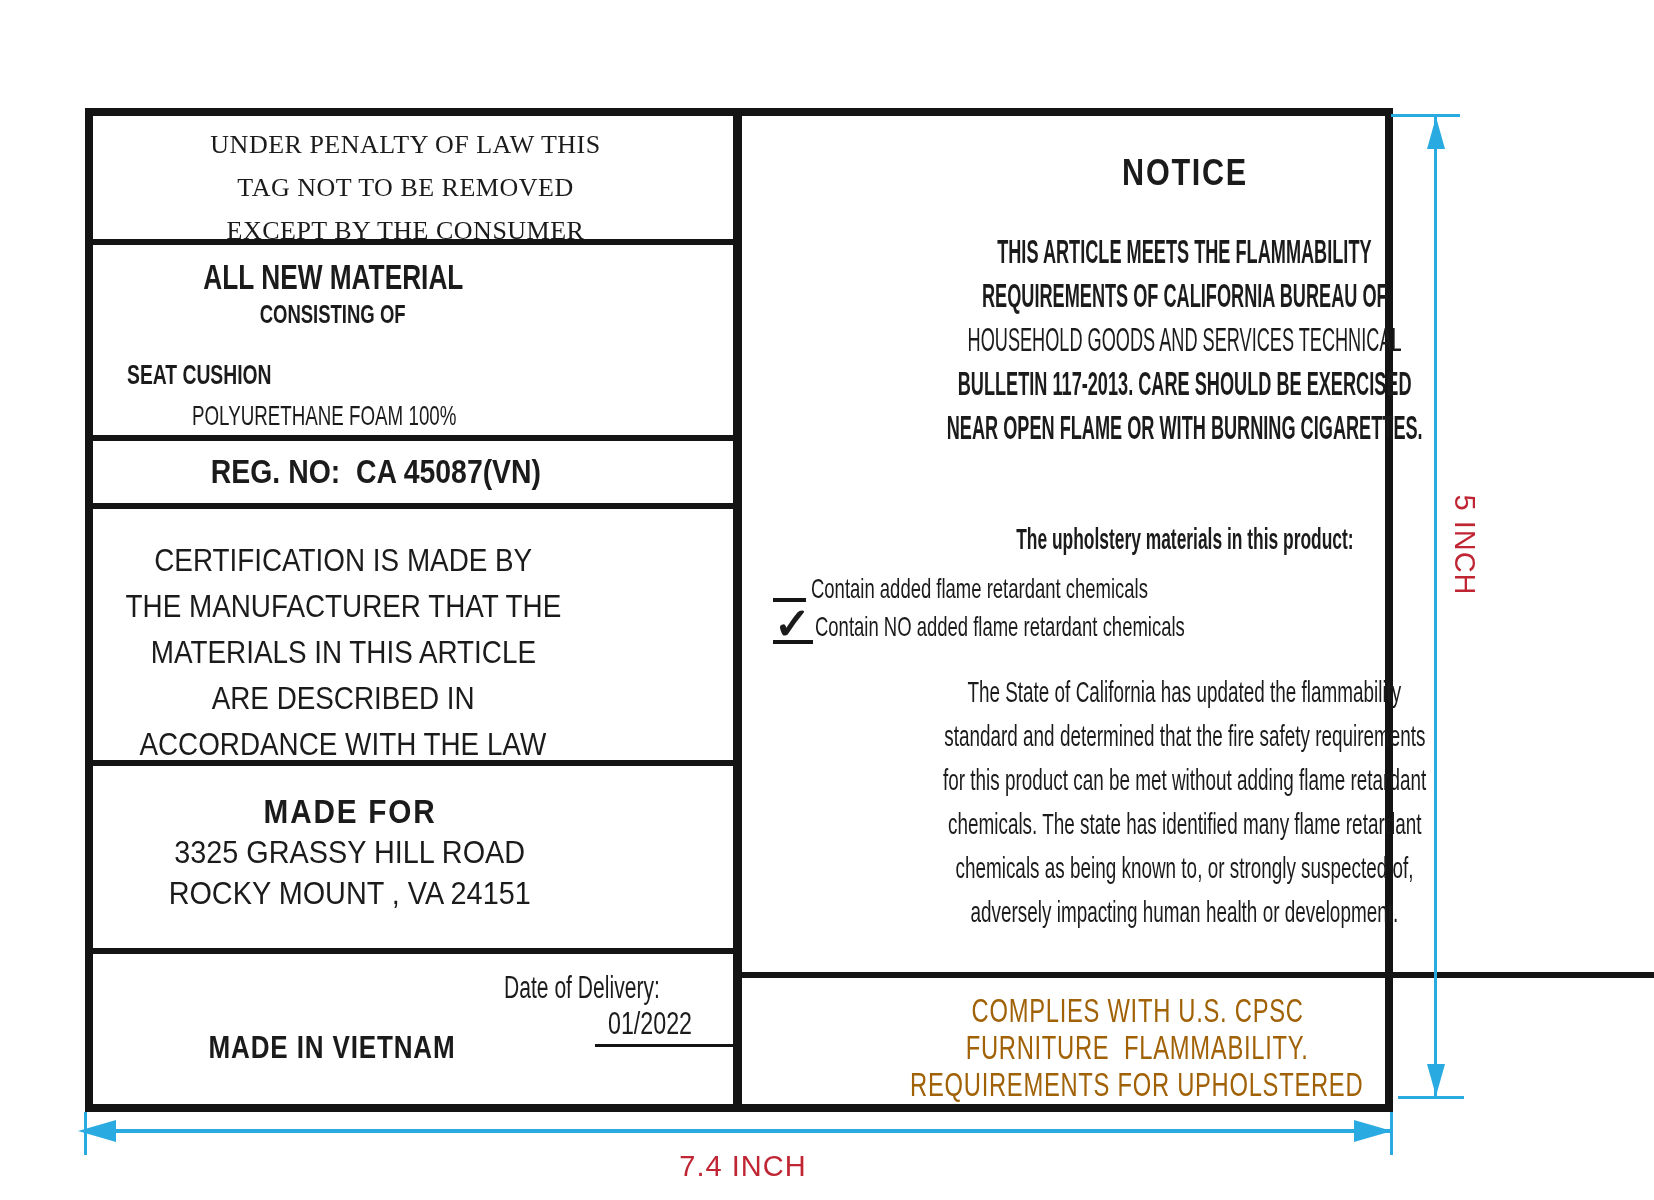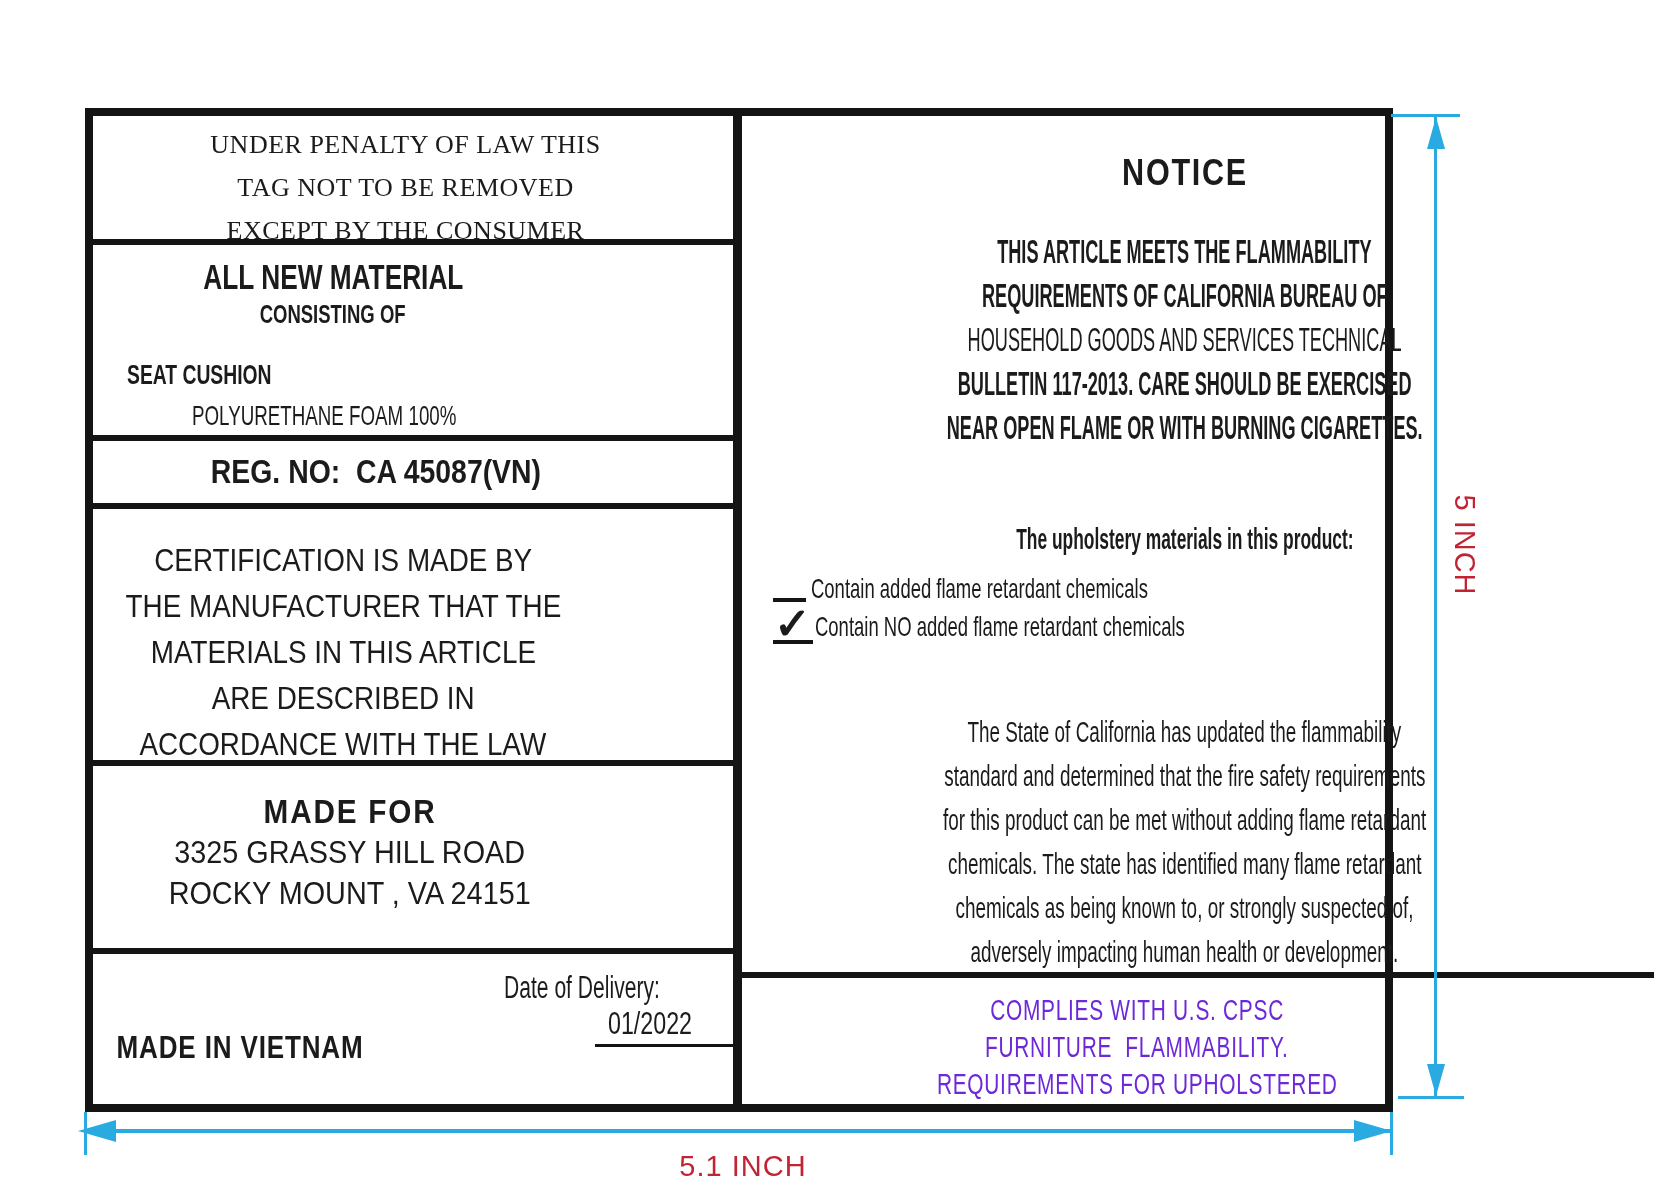--- a/index.html
+++ b/index.html
@@ -42,42 +42,42 @@
 
   .r5 { height:188px; padding-top:26px; text-align:center; padding-right:126px; }
   .mf-title { font-size:33px; font-weight:bold; letter-spacing:2px; line-height:40px; }
   .mf-line  { font-size:31px; line-height:41px; }
 
   .r6 { padding-top:16px; }
   .date-row { margin-left:67px; display:flex; align-items:flex-end; height:44px;flex-direction:column; }
   .date-label { font-size:31px; }
   .date-value-box { border-bottom:3px solid #141414; padding:0 13px 2px 13px; margin-left:10px; }
   .date-value { font-size:31px; }
-  .origin { margin-top:16px; text-align:left; padding-right:162px;
+  .origin { margin-top:16px; text-align:center; padding-right:162px;
             font-size:31px; font-weight:bold; letter-spacing:1px; }
 
   
   .right-main { height:862px; border-bottom:6px solid #141414; text-align:center;
                 padding:0 90px 0 10px; }
   .notice-title { margin-top:34px; font-size:36px; font-weight:bold; letter-spacing:2px; line-height:46px; }
   .notice-para { margin-top:34px; }
   .notice-para .line { font-size:33px; line-height:44px; font-weight:bold; }
   .notice-para .line.w400 { font-weight:normal; }
   .uph-heading { margin-top:70px; font-size:30px; font-weight:bold; line-height:38px; }
   .options { margin-top:12px; margin-left:21px; text-align:left; }
   .opt-row { display:flex; align-items:flex-end; height:38px; }
   .opt-blank { width:33px; border-bottom:4px solid #141414; margin:0 5px 6px 0; }
   .opt-checkline { position:relative; width:40px; border-bottom:4px solid #141414; margin:0 2px 2px 0; }
   .opt-checkline .check-glyph { position:absolute; left:1px; bottom:-6px; font-size:44px;
        font-weight:bold; line-height:44px; font-style:normal; }
   .opt-text { font-size:28px; line-height:38px; }
-  .statement { margin-top:64px; }
+  .statement { margin-top:24px; }
   .statement .line { font-size:30px; line-height:44px; }
   .right-complies { flex:1; padding:14px 185px 0 10px; text-align:center; }
-  .right-complies .line { font-size:29px; line-height:37px; letter-spacing:1px; color:#6d28d9; }
+  .right-complies .line { font-size:33px; line-height:37px; letter-spacing:1px; color:#a16207; }
 
   
   .dim { position:absolute; background:#29ABE2; }
   .v-ext-top    { left:1391px; top:114px;  width:69px;  height:3px; }
   .v-ext-bottom { left:1398px; top:1096px; width:66px;  height:3px; }
   .v-line { left:1434px; top:117px; width:3px; height:979px; }
   .h-ext-left  { left:84px;   top:1112px; width:3px; height:43px; }
   .h-ext-right { left:1390px; top:1112px; width:3px; height:43px; }
   .h-line { left:84px; top:1129px; width:1307px; height:4px; }
   .arrowhead { position:absolute; width:0; height:0; background:none; }
@@ -191,15 +191,15 @@
   <div class="dim v-line"></div>
   <div class="arrowhead ah-up"></div>
   <div class="arrowhead ah-down"></div>
   <div class="dim-label vertical">5 INCH</div>
 
   <div class="dim h-ext-left"></div>
   <div class="dim h-ext-right"></div>
   <div class="dim h-line"></div>
   <div class="arrowhead ah-left"></div>
   <div class="arrowhead ah-right"></div>
-  <div class="dim-label horizontal">5.1 INCH</div>
+  <div class="dim-label horizontal">7.4 INCH</div>
 
 </div>
 
 </body></html>

